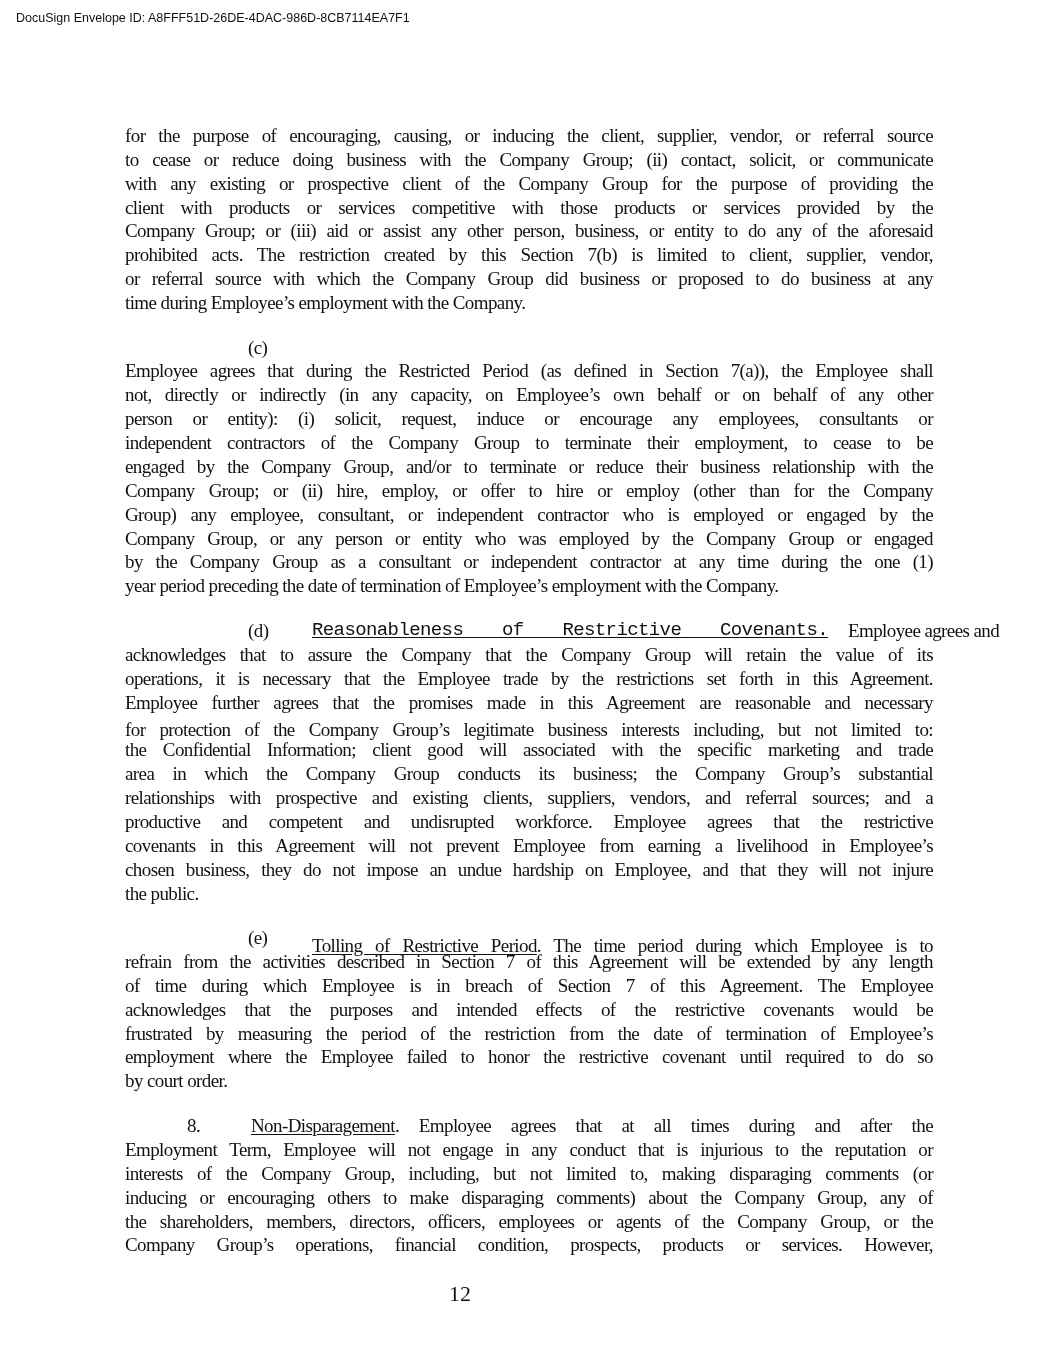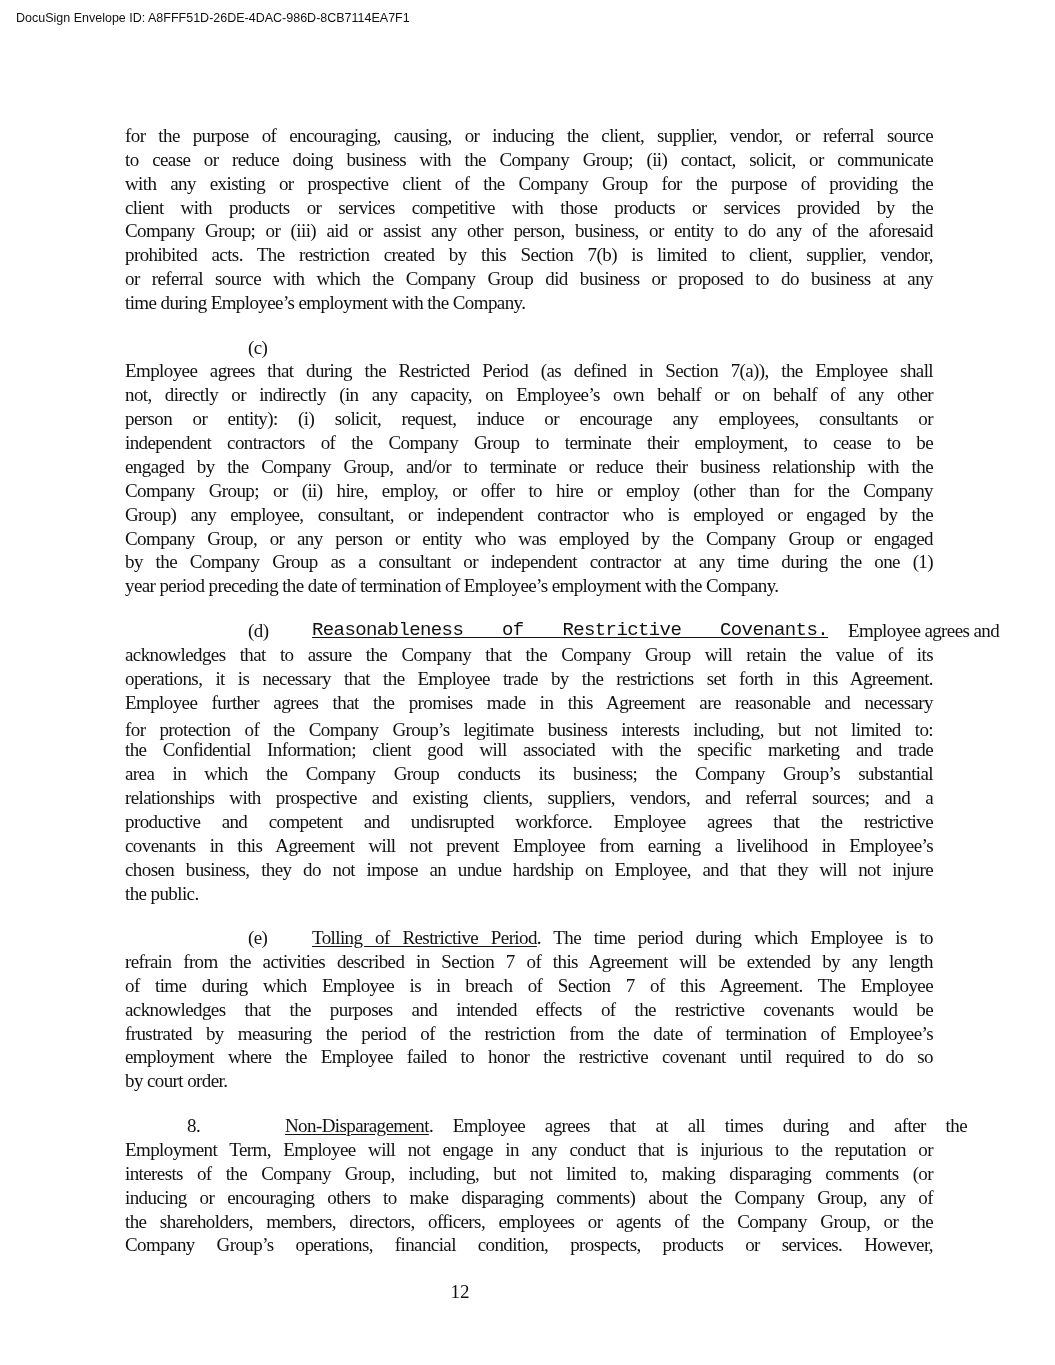--- a/index.html
+++ b/index.html
@@ -13,21 +13,21 @@
   .line {
     position: absolute; left: 125px; width: 808px; height: 23px;
     font-family: "Liberation Serif", serif; font-size: 19px; line-height: 23px;
     color: #111; white-space: nowrap; letter-spacing: -0.6px;
     text-align: justify; text-align-last: justify;
   }
   .line.last { text-align-last: left; }
   .u { text-decoration: underline; text-underline-offset: 2px; }
   .pagenum {
     position: absolute; left: 0; width: 920px; top: 1281px; text-align: center;
-    font-family: "Liberation Serif", serif; font-size: 19px; color: #111;
+    font-family: "Liberation Serif", serif; font-size: 22px; color: #111;
   }
 </style>
 </head>
 <body>
 
 <div class="envelope">DocuSign Envelope ID: A8FFF51D-26DE-4DAC-986D-8CB7114EA7F1</div>
 
 <div class="page">
 
   <div>
@@ -72,34 +72,34 @@
     <div class="line" style="top:786px">relationships with prospective and existing clients, suppliers, vendors, and referral sources; and a</div>
     <div class="line" style="top:810px">productive and competent and undisrupted workforce.  Employee agrees that the restrictive</div>
     <div class="line" style="top:834px">covenants in this Agreement will not prevent Employee from earning a livelihood in Employee’s</div>
     <div class="line" style="top:858px">chosen business, they do not impose an undue hardship on Employee, and that they will not injure</div>
     <div class="line last" style="top:882px">the public.</div>
   </div>
 
   <div>
     <div class="line" style="top:926px; text-align-last:left;">
       <span style="position:absolute; left:123px;">(e)</span>
-      <span style="position:absolute; left:187px; width:621px; display:inline-block; text-align:justify; text-align-last:justify;"><span class="u">Tolling of Restrictive Period</span><span>. The time period during which Employee is to</span></span>
+      <span style="position:absolute; left:187px; width:621px; display:inline-block; text-align:justify; text-align-last:justify;margin-top:8px;"><span class="u">Tolling of Restrictive Period</span><span>. The time period during which Employee is to</span></span>
     </div>
     <div class="line" style="top:950px">refrain from the activities described in Section 7 of this Agreement will be extended by any length</div>
     <div class="line" style="top:974px">of time during which Employee is in breach of Section 7 of this Agreement.  The Employee</div>
     <div class="line" style="top:998px">acknowledges that the purposes and intended effects of the restrictive covenants would be</div>
     <div class="line" style="top:1022px">frustrated by measuring the period of the restriction from the date of termination of Employee’s</div>
     <div class="line" style="top:1045px">employment where the Employee failed to honor the restrictive covenant until required to do so</div>
     <div class="line last" style="top:1069px">by court order.</div>
   </div>
 
   <div>
     <div class="line" style="top:1114px; text-align-last:left;">
       <span style="position:absolute; left:62px;">8.</span>
-      <span style="position:absolute; left:126px; width:682px; display:inline-block; text-align:justify; text-align-last:justify;margin-left:34px;"><span class="u">Non-Disparagement</span><span>. Employee agrees that at all times during and after the</span></span>
+      <span style="position:absolute; left:126px; width:682px; display:inline-block; text-align:justify; text-align-last:justify;"><span class="u">Non-Disparagement</span><span>. Employee agrees that at all times during and after the</span></span>
     </div>
     <div class="line" style="top:1138px">Employment Term, Employee will not engage in any conduct that is injurious to the reputation or</div>
     <div class="line" style="top:1162px">interests of the Company Group, including, but not limited to, making disparaging comments (or</div>
     <div class="line" style="top:1186px">inducing or encouraging others to make disparaging comments) about the Company Group, any of</div>
     <div class="line" style="top:1210px">the shareholders, members, directors, officers, employees or agents of the Company Group, or the</div>
     <div class="line" style="top:1233px">Company Group’s operations, financial condition, prospects, products or services. However,</div>
   </div>
 
   <div class="pagenum">12</div>
 </div>

